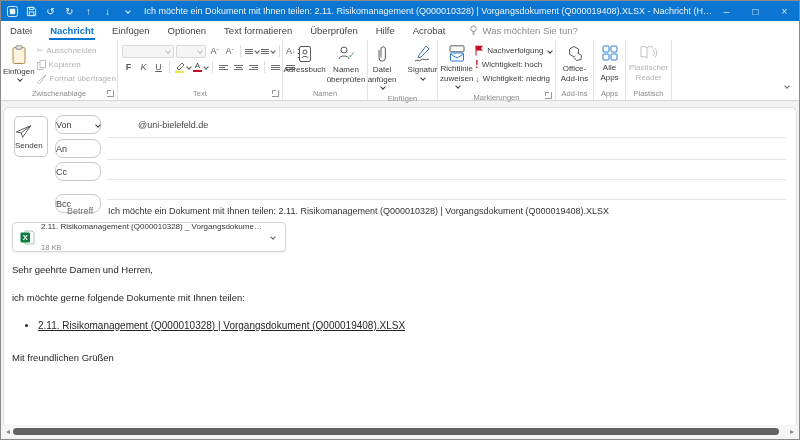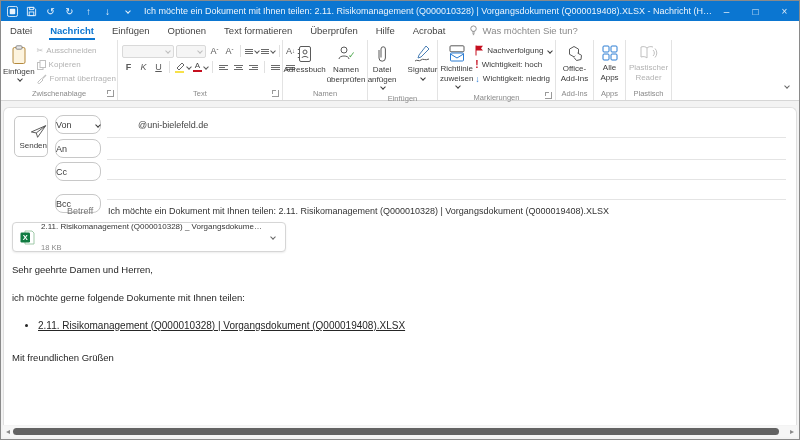--- a/index.html
+++ b/index.html
@@ -59,21 +59,21 @@
   .albar { display:inline-flex; flex-direction:column; gap:1px; }
   .albar i { display:block; height:1px; background:#6a6a6a; }
   .collapse-chev { margin-left:auto; align-self:flex-end; margin-bottom:6px; margin-right:10px;
                    color:#666; }
 
   
   .card { position:absolute; top:106px; left:2px; right:2px; bottom:14px; background:#fff;
           border:1px solid #e0e0e0; border-bottom:none; border-radius:6px 6px 0 0; }
   .send-btn { position:absolute; left:10px; top:8px; width:34px; height:41px; background:#fff;
               border:1px solid #c8c8c8; border-radius:5px; display:flex; flex-direction:column;
-              align-items:flex-end; justify-content:center; gap:2px; font-size:8px; color:#3b3b3b; }
+              align-items:flex-start; justify-content:center; gap:2px; font-size:8px; color:#3b3b3b; }
   .fld-btn { position:absolute; left:51px; width:46px; height:19px; background:#fff;
              border:1px solid #c8c8c8; border-radius:8px; display:flex; align-items:center;
              justify-content:space-between; font-size:9px; color:#3b3b3b; }
   .fld-line { position:absolute; left:103px; right:10px; border-bottom:1px solid #e4e4e4; height:0; }
   .fld-value { position:absolute; left:134px; font-size:9px; color:#444; }
   .subj-label { position:absolute; left:63px; top:98px; width:34px; text-align:left;
                 font-size:9px; color:#767676; }
   .subj-value { position:absolute; left:104px; top:98px; right:12px; font-size:9px; color:#333;
                 white-space:nowrap; overflow:hidden; }
 

